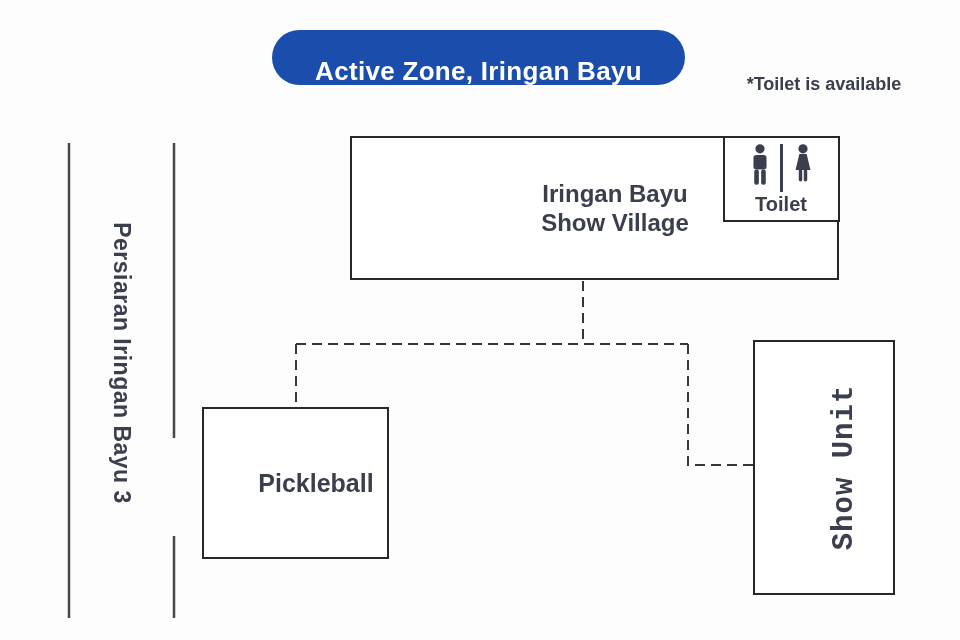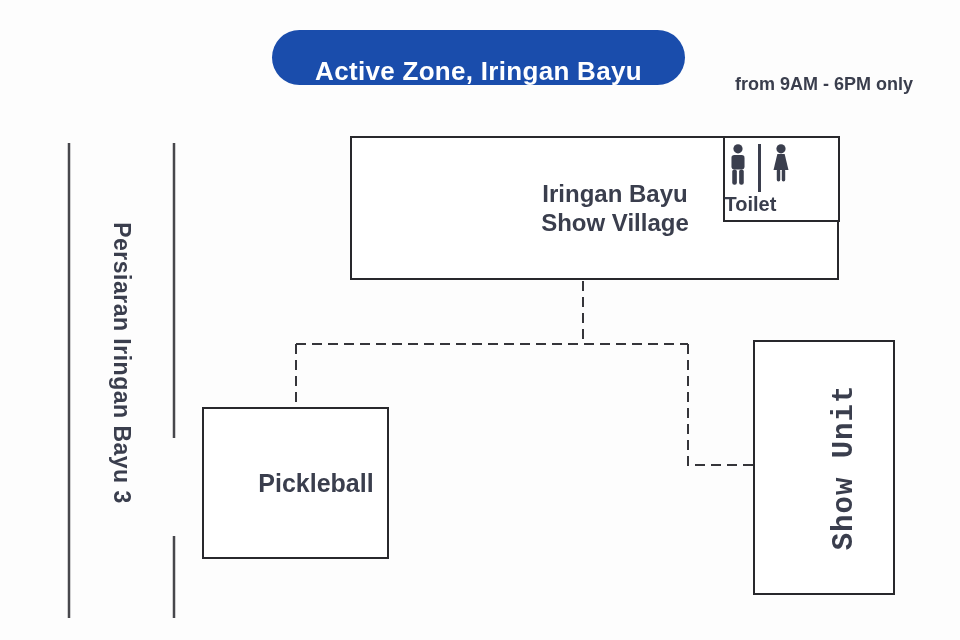--- a/index.html
+++ b/index.html
@@ -41,21 +41,21 @@
     box-sizing:border-box;display:flex;align-items:center;justify-content:center;padding-left:41px;
   }
   .box-label{font-weight:bold;text-align:center;}
 
   .village-box{left:350px;top:136px;width:489px;height:144px;}
   .village-box .box-label{font-size:24px;line-height:29px;}
 
   .toilet-box{
     position:absolute;top:-2.5px;right:-2.5px;width:117px;height:86px;
     background:#ffffff;border:2.5px solid var(--border-dark,#28282c);
-    box-sizing:border-box;display:flex;flex-direction:column;
+    box-sizing:border-box;display:flex;flex-direction:column;align-items:center;
   }
   .toilet-icons{display:flex;align-items:center;gap:7px;margin-top:5px;height:50px;}
   .toilet-icons svg{display:block;fill:var(--ink,#3a3e4d);}
   .toilet-divider{width:3px;height:48px;background:var(--ink,#3a3e4d);}
   .toilet-label{font-weight:bold;font-size:20px;line-height:24px;margin-top:-1px;}
 
   .pickleball-box{left:202px;top:407px;width:187px;height:152px;}
   .pickleball-box .box-label{font-size:25px;line-height:31px;}
 
   .showunit-box{left:753px;top:340px;width:142px;height:255px;}
@@ -73,21 +73,21 @@
     <path d="M69 143 V618" stroke="#47474c" stroke-width="2.5" fill="none"></path>
     <path d="M174 143 V438 M174 536 V618" stroke="#47474c" stroke-width="2.5" fill="none"></path>
     <path d="M583 281 V344 M296 344 H688 M296 344 V406 M688 344 V465 H753" stroke="#35353a" stroke-width="2" stroke-dasharray="10 6" fill="none"></path>
   </svg>
 
   <div class="abs title-pill">
     <span>Active Zone, Iringan Bayu</span>
   </div>
 
   <div class="abs note">
-    <div>from 9AM - 6PM only</div>
+    <div>*Toilet is available</div>
   </div>
 
   <div class="abs road-label">Persiaran Iringan Bayu 3</div>
 
   <div class="abs box village-box">
     <div class="box-label">
       <div>Iringan Bayu</div>
       <div>Show Village</div>
     </div>
 

